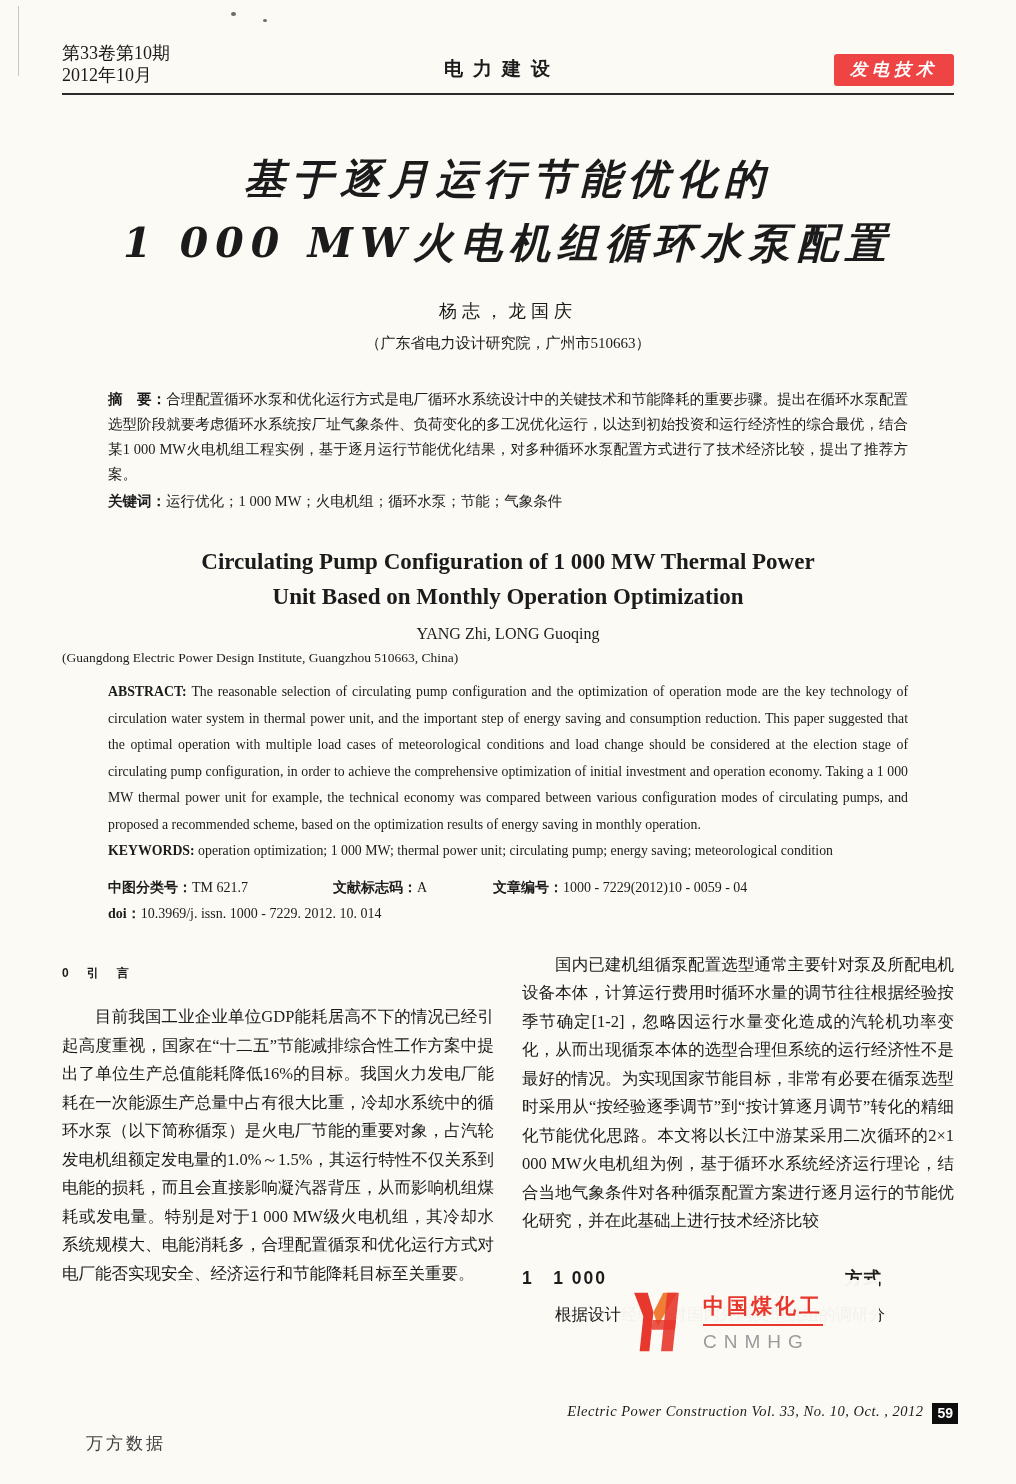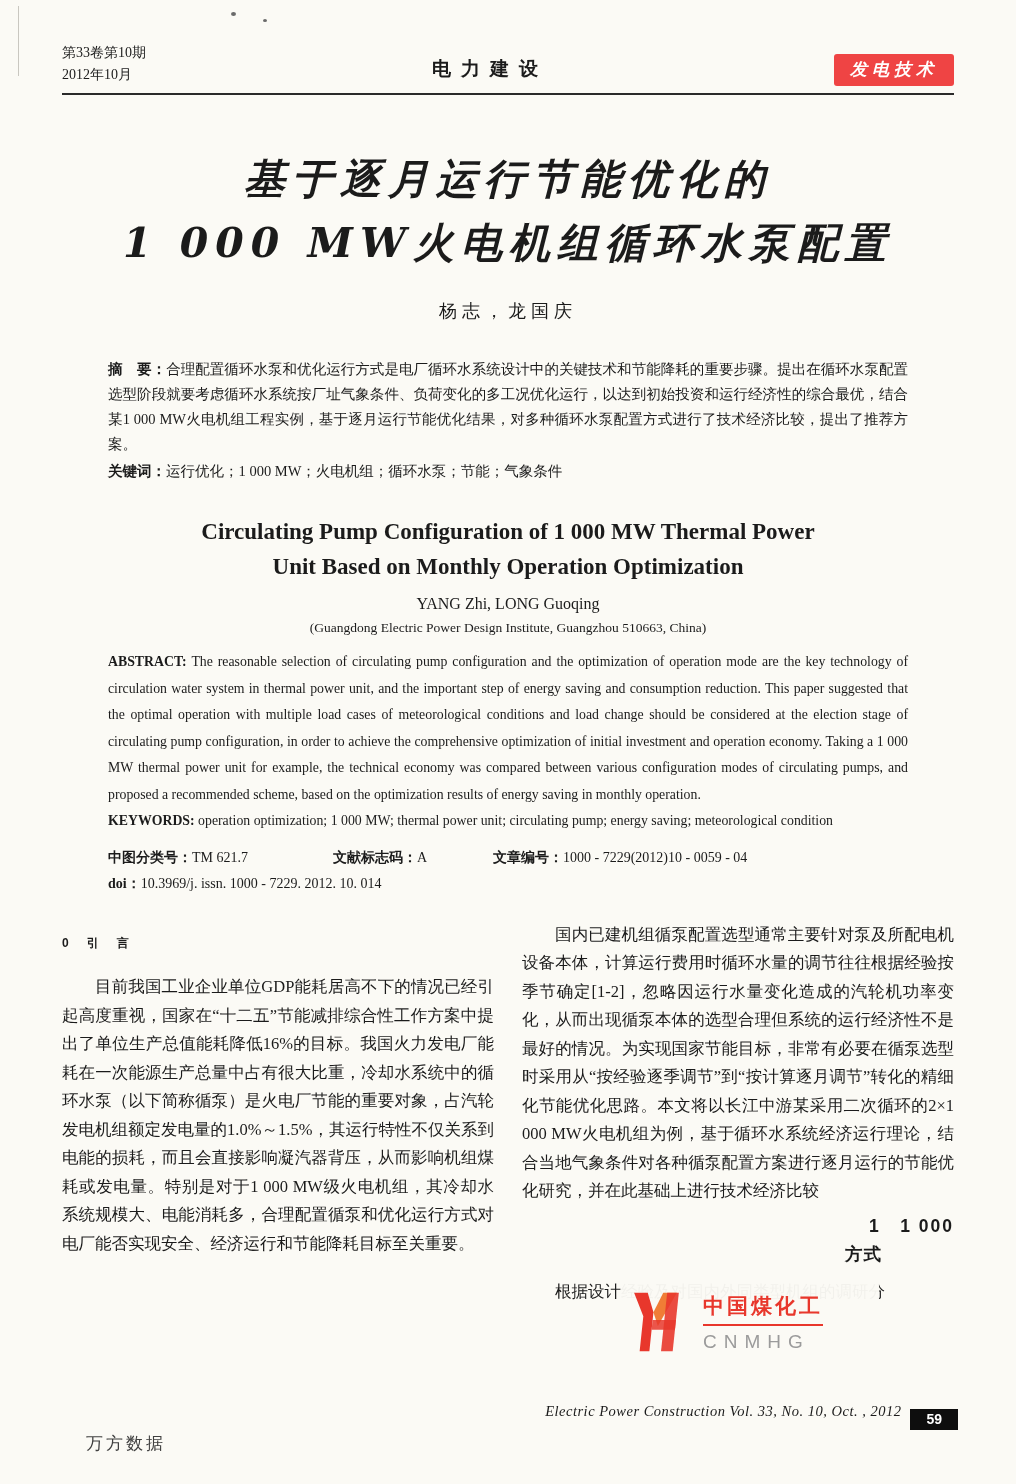--- a/index.html
+++ b/index.html
@@ -6,21 +6,21 @@
   html,body { background:#d9d9d9; }
   .page {
     position:relative; width:1016px; height:1484px; margin:0 auto;
     background:#fbfaf5; color:#1b1b1b; overflow:hidden;
     font-family:"Liberation Serif","DejaVu Serif",serif;
   }
   .content { padding:0 62px; }
 
   
   .hdr { display:flex; justify-content:space-between; align-items:flex-end; padding-top:42px; }
-  .hdr-left { font-size:14px; line-height:22px; }
+  .hdr-left { font-size:18px; line-height:22px; }
   .hdr-center { font-size:19px; font-weight:bold; letter-spacing:10px; padding-bottom:4px; }
   .badge {
     background:#ef4444; color:#fff; font-weight:bold; font-style:italic;
     font-size:17px; letter-spacing:5px; padding:4px 16px 5px; border-radius:3px;
     font-family:"Liberation Sans",sans-serif;
   }
   .hdr-rule { border-bottom:2px solid #2a2a2a; margin-top:7px; }
 
   
   .title-cn {
@@ -31,40 +31,40 @@
   .authors-cn { text-align:center; margin-top:24px; font-size:18px; letter-spacing:5px; }
   .affil-cn { text-align:center; margin-top:11px; font-size:15px; }
 
   .abs-block { margin:34px 46px 0; font-size:14.5px; line-height:25px; text-align:justify; }
   .abs-block .lbl { font-weight:bold; }
   .kw-block  { margin:2px 46px 0; font-size:14.5px; line-height:25px; }
   .kw-block .lbl { font-weight:bold; }
 
   .title-en { text-align:center; margin-top:30px; font-size:23px; font-weight:bold; line-height:35px; }
   .authors-en { text-align:center; margin-top:11px; font-size:16px; }
-  .affil-en { text-align:center; margin-top:7px; font-size:13.5px; }
+  .affil-en { text-align:left; margin-top:7px; font-size:13.5px; }
   .en-abs { margin:13px 46px 0; font-size:13.8px; line-height:26.5px; text-align:justify; }
   .en-abs .lbl { font-weight:bold; }
   .en-kw { margin:0 46px; font-size:13.8px; line-height:26.5px; text-align:justify; }
   .en-kw .lbl { font-weight:bold; }
 
   .meta-row { display:flex; margin:14px 46px 5px; font-size:14px; }
   .meta-row .lbl { font-weight:bold; }
   .meta-item-1 { width:225px; }
   .meta-item-2 { width:160px; }
   .doi-line { margin:8px 46px 0; font-size:14px; }
   .doi-line .lbl { font-weight:bold; }
 
   
   .cols { display:flex; gap:28px; margin-top:28px; }
   .col { width:432px; font-size:16.5px; line-height:28.5px; text-align:justify; }
   .sec-h { font-size:12px; font-weight:bold; letter-spacing:3px; margin:8px 0 16px; font-family:"Liberation Sans",sans-serif; }
   .para { text-indent:2em; }
 
-  .sec1-row { display:flex; align-items:flex-end; font-size:17.5px; font-weight:bold; margin-top:6px; font-family:"Liberation Sans",sans-serif;flex-direction:column; }
+  .sec1-row { display:flex; align-items:flex-start; font-size:17.5px; font-weight:bold; margin-top:28px; font-family:"Liberation Sans",sans-serif; }
   .sec1-prefix { letter-spacing:2px; }
   .sec1-suffix { margin-left:auto; margin-right:72px; letter-spacing:1px; }
   .closing { text-indent:2em; margin-top:9px; }
 
   
   .wm {
     position:absolute; left:621px; top:1280px; width:258px; height:84px;
     background:rgba(251,250,245,0.96); display:flex; align-items:center; z-index:5;
   }
   .wm-logo { width:78px; height:70px; flex:none; }
@@ -75,21 +75,21 @@
   }
   .wm-en { color:#9b9b9b; font-size:19px; letter-spacing:7px; margin-top:5px; }
 
   
   .footer {
     position:absolute; right:58px; top:1403px; display:flex; align-items:flex-start; gap:9px;
   }
   .footer-journal { font-size:14.5px; font-style:italic; letter-spacing:0.5px; }
   .pgnum {
     background:#0e0e0e; color:#fff; font-weight:bold; font-size:14px;
-    padding:2px 16px 3px; font-style:normal; font-family:"Liberation Sans",sans-serif;margin-top:6px;
+    padding:2px 5px 3px; font-style:normal; font-family:"Liberation Sans",sans-serif;
   }
   .wanfang {
     position:absolute; left:86px; top:1432px; font-size:17px; color:#3f3f3f;
     letter-spacing:3px; font-family:"Liberation Sans",sans-serif;
   }
 
   
   .speck { position:absolute; background:#6a6a6a; border-radius:50%; }
   .speck-a { left:231px; top:12px; width:5px; height:4px; }
   .speck-b { left:263px; top:19px; width:4px; height:3px; }
@@ -115,20 +115,21 @@
       <div class="badge">发电技术</div>
     </div>
     <div class="hdr-rule"></div>
 
     <div class="title-cn">
       <div>基于逐月运行节能优化的</div>
       <div>1 000 MW火电机组循环水泵配置</div>
     </div>
 
     <div class="authors-cn">杨志，龙国庆</div>
+    <div class="affil-cn">（广东省电力设计研究院，广州市510663）</div>
 
     <p class="abs-block"><span class="lbl">摘　要：</span><span>合理配置循环水泵和优化运行方式是电厂循环水系统设计中的关键技术和节能降耗的重要步骤。提出在循环水泵配置选型阶段就要考虑循环水系统按厂址气象条件、负荷变化的多工况优化运行，以达到初始投资和运行经济性的综合最优，结合某1 000 MW火电机组工程实例，基于逐月运行节能优化结果，对多种循环水泵配置方式进行了技术经济比较，提出了推荐方案。</span></p>
     <p class="kw-block"><span class="lbl">关键词：</span><span>运行优化；1 000 MW；火电机组；循环水泵；节能；气象条件</span></p>
 
     <div class="title-en">
       <div>Circulating Pump Configuration of 1 000 MW Thermal Power</div>
       <div>Unit Based on Monthly Operation Optimization</div>
     </div>
     <div class="authors-en">YANG Zhi, LONG Guoqing</div>
     <div class="affil-en">(Guangdong Electric Power Design Institute, Guangzhou 510663, China)</div>

